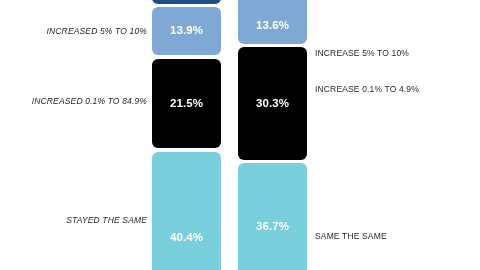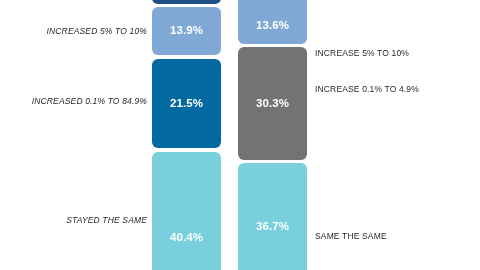--- a/index.html
+++ b/index.html
@@ -56,36 +56,36 @@
   <div class="column" id="column-left">
 
     <div class="bar" style="top:-8px;height:12px;background:#1e4e87;">
       <span class="bar-value"></span>
     </div>
 
     <div class="bar" style="top:7px;height:48px;background:#7fa9d4;">
       <span class="bar-value">13.9%</span>
     </div>
 
-    <div class="bar" style="top:59px;height:89px;background:#0369a1;align-items:center;">
+    <div class="bar" style="top:59px;height:89px;background:#000000;align-items:center;">
       <span class="bar-value">21.5%</span>
     </div>
 
     <div class="bar" style="top:152px;height:140px;background:#79cfdc;">
       <span class="bar-value" style="position:absolute;top:80px;">40.4%</span>
     </div>
   </div>
 
   <div class="column" id="column-right">
 
     <div class="bar" style="top:-12px;height:56px;background:#7fa9d4;">
       <span class="bar-value" style="position:absolute;top:32px;">13.6%</span>
     </div>
 
-    <div class="bar" style="top:47px;height:113px;background:#737373;">
+    <div class="bar" style="top:47px;height:113px;background:#000000;">
       <span class="bar-value">30.3%</span>
     </div>
 
     <div class="bar" style="top:163px;height:130px;background:#79cfdc;">
       <span class="bar-value" style="position:absolute;top:58px;">36.7%</span>
     </div>
   </div>
 
   <div class="side-label left" style="top:27px;">INCREASED 5% TO 10%</div>
 

